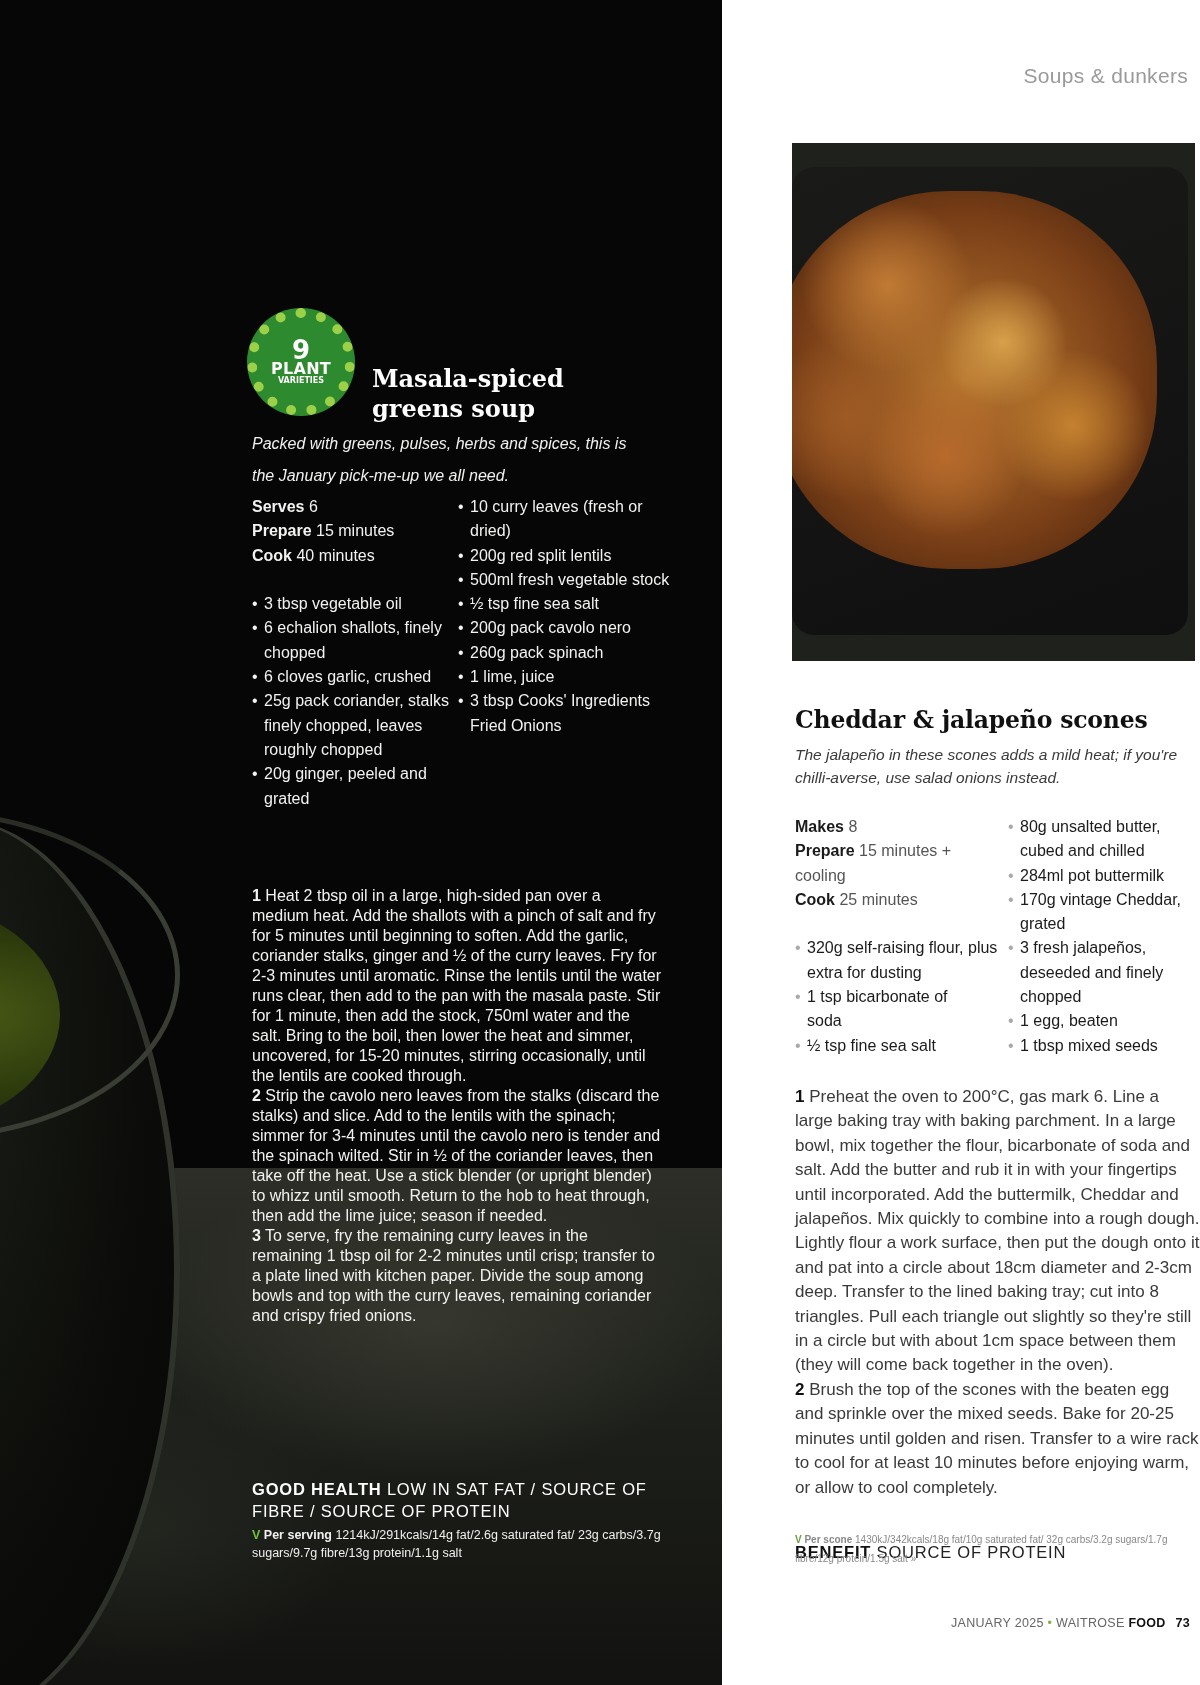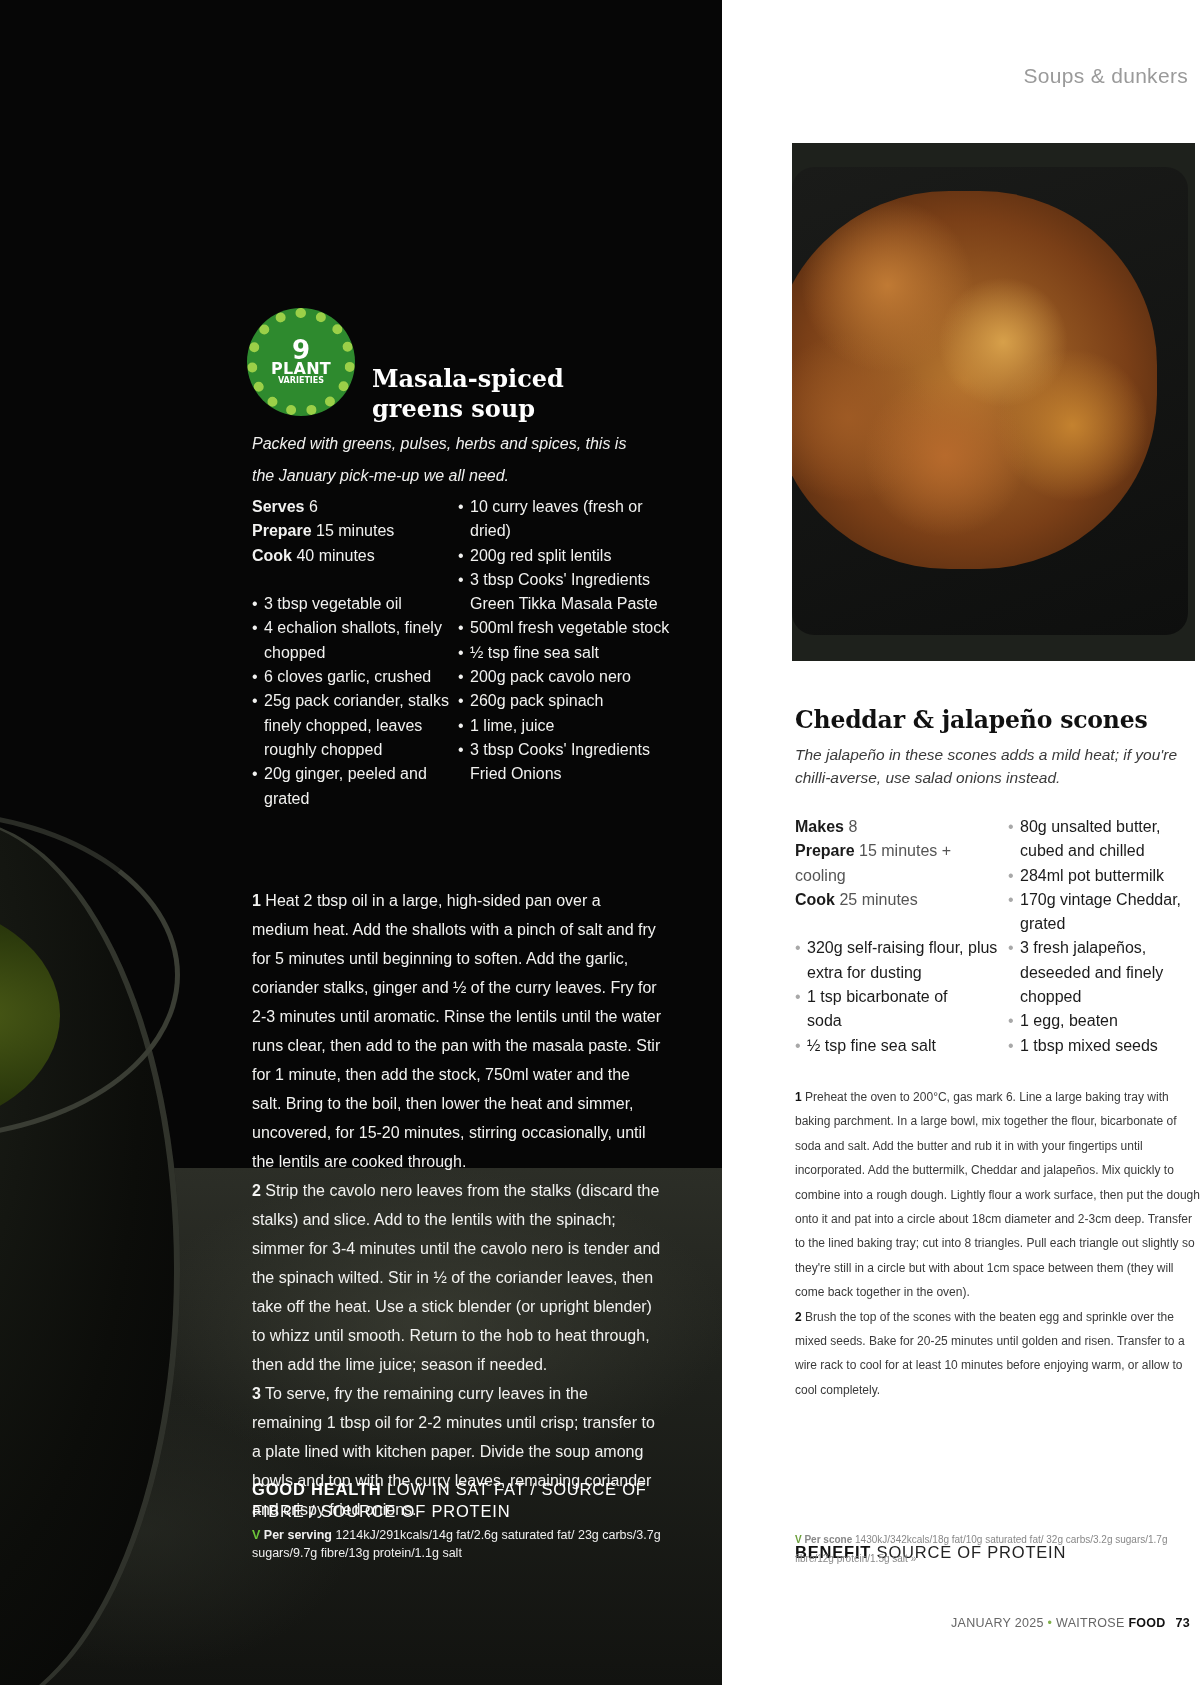--- a/index.html
+++ b/index.html
@@ -54,21 +54,21 @@
     position: absolute; left: 0; top: 120px; width: 400px; font-style: italic; font-size: 16px; line-height: 32px; color: #f0f0ee;
   }
   .cols { position: absolute; left: 0; top: 187px; width: 420px; font-size: 16px; line-height: 24.3px; }
   .col-left { position: absolute; left: 0; top: 0; width: 205px; }
   .col-right { position: absolute; left: 206px; top: 0; width: 215px; }
   .meta b { font-weight: bold; }
   .ing { padding-left: 12px; text-indent: -12px; }
   .ing::before { content: "•"; display: inline-block; width: 12px; text-indent: 0; }
   .spacer { height: 24.3px; }
 
-  .method { position: absolute; left: 0; top: 578px; width: 410px; font-size: 16px; line-height: 29px; color: #f2f2f0; }
+  .method { position: absolute; left: 0; top: 578px; width: 410px; font-size: 16px; line-height: 20px; color: #f2f2f0; }
   .method b { font-weight: bold; }
   .health { position: absolute; left: 0; top: 1170px; width: 410px; font-size: 16.5px; line-height: 22px; letter-spacing: 0.8px; color: #fff; }
   .health b { font-weight: bold; }
   .nutrition { position: absolute; left: 0; top: 1218px; width: 410px; font-size: 12.5px; line-height: 18px; color: #f0f0f0; }
   .nutrition .v { color: #6cc43a; font-weight: bold; }
   .nutrition b { font-weight: bold; text-align: center; }
 
   
   .section-label {
     position: absolute; right: 12px; top: 64px; font-size: 21px; color: #9a9a9a; letter-spacing: 0.3px;
@@ -92,21 +92,21 @@
   }
 
   .scone-recipe { position: absolute; left: 795px; top: 705px; width: 400px; color: #1b1b1b; }
   .scone-title { font-family: "DejaVu Serif", serif; font-weight: bold; font-size: 23.5px; line-height: 30px; color: #111; letter-spacing: -0.2px; }
   .scone-intro { position: absolute; top: 38px; left: 0; font-style: italic; font-size: 15.5px; line-height: 23px; color: #3a3a3a; width: 400px; }
   .scone-cols { position: absolute; left: 0; top: 110px; width: 405px; font-size: 16px; line-height: 24.3px; }
   .scone-cols .col-left { width: 210px; }
   .scone-cols .col-right { left: 213px; width: 195px; }
   .scone-cols .meta .lite { color: #555; font-weight: normal; }
   .scone-cols .ing::before { color: #a8a8a8; }
-  .scone-method { position: absolute; left: 0; top: 380px; width: 405px; font-size: 12px; line-height: 24.4px; color: #3a3a3a; }
+  .scone-method { position: absolute; left: 0; top: 380px; width: 405px; font-size: 17px; line-height: 24.4px; color: #3a3a3a; }
   .scone-method b { font-weight: bold; color: #111; }
   .benefit { position: absolute; left: 0; top: 798px; font-size: 16.5px; letter-spacing: 0.8px; color: #222; margin-top: 40px; }
   .benefit b { font-weight: bold; color: #111; }
   .scone-nutrition { position: absolute; left: 0; top: 825px; width: 405px; font-size: 10px; line-height: 19px; color: #888; }
   .scone-nutrition .v { color: #6a9e3a; font-weight: bold; }
   .scone-nutrition b { font-weight: bold; color: #888; }
 
   .footer { position: absolute; right: 10px; top: 1616px; font-size: 12.5px; color: #666; letter-spacing: 0.3px; }
   .footer .brand { color: #111; font-weight: bold; }
   .footer .page { color: #111; font-weight: bold; margin-left: 6px; }
@@ -134,29 +134,28 @@
   </h1>
   <p class="soup-intro">Packed with greens, pulses, herbs and spices, this is the January pick-me-up we all need.</p>
 
   <div class="cols">
     <div class="col-left">
       <div class="meta"><b>Serves</b> <span>6</span></div>
       <div class="meta"><b>Prepare</b> <span>15 minutes</span></div>
       <div class="meta"><b>Cook</b> <span>40 minutes</span></div>
       <div class="spacer"></div>
       <div class="ing">3 tbsp vegetable oil</div>
-      <div class="ing">4 echalion shallots, finely chopped</div>
+      <div class="ing">6 echalion shallots, finely chopped</div>
       <div class="ing">6 cloves garlic, crushed</div>
       <div class="ing">25g pack coriander, stalks finely chopped, leaves roughly chopped</div>
       <div class="ing">20g ginger, peeled and grated</div>
     </div>
     <div class="col-right">
       <div class="ing">10 curry leaves (fresh or dried)</div>
       <div class="ing">200g red split lentils</div>
-      <div class="ing">3 tbsp Cooks' Ingredients Green Tikka Masala Paste</div>
       <div class="ing">500ml fresh vegetable stock</div>
       <div class="ing">½ tsp fine sea salt</div>
       <div class="ing">200g pack cavolo nero</div>
       <div class="ing">260g pack spinach</div>
       <div class="ing">1 lime, juice</div>
       <div class="ing">3 tbsp Cooks' Ingredients Fried Onions</div>
     </div>
   </div>
 
   <div class="method">

